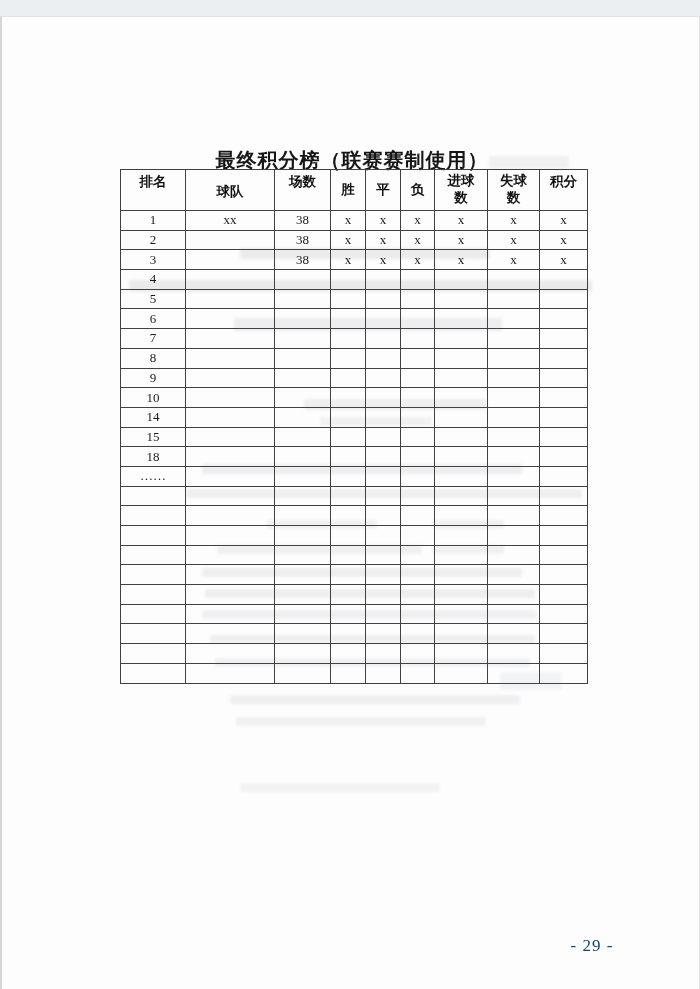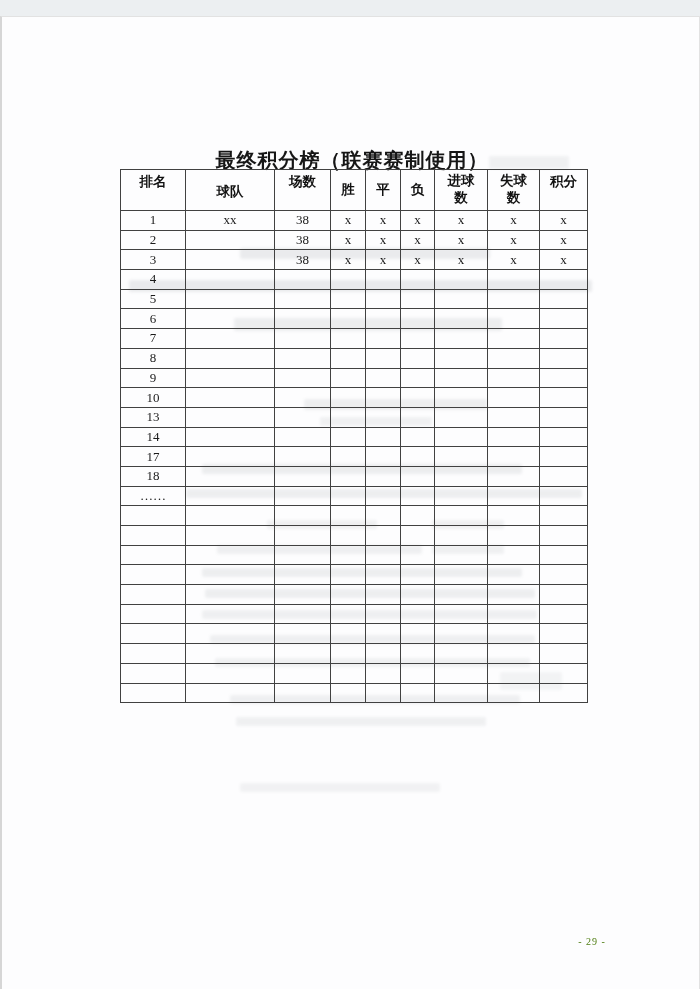--- a/index.html
+++ b/index.html
@@ -65,23 +65,23 @@
     color:#1a1a1a;
     vertical-align:middle;
   }
   .col-rank{width:65px;} .col-team{width:89px;} .col-played{width:56px;}
   .col-win{width:35px;} .col-draw{width:35px;} .col-loss{width:34px;}
   .col-gf{width:53px;} .col-ga{width:52px;} .col-pts{width:48px;}
   .page-number{
     position:absolute;
     left:560px; top:919px; width:60px;
     font-family:"Liberation Serif", serif;
-    font-size:10px;
+    font-size:17px;
     letter-spacing:1px;
-    color:#4d7c0f;
+    color:#0c4a6e;
     text-align:center;
     white-space:nowrap;
   }
   
   .ghost{
     position:absolute;
     z-index:1;
     background:#7e858c;
     border-radius:2px;
     filter:blur(1.6px);
@@ -270,43 +270,32 @@
             <td class="c1"></td>
             <td class="c2"></td>
             <td class="c3"></td>
             <td class="c4"></td>
             <td class="c5"></td>
             <td class="c6"></td>
             <td class="c7"></td>
             <td class="c8"></td>
           </tr>
           <tr>
-            <td class="c0">13</td>
-            <td class="c1"></td>
-            <td class="c2"></td>
-            <td class="c3"></td>
-            <td class="c4"></td>
-            <td class="c5"></td>
-            <td class="c6"></td>
-            <td class="c7"></td>
-            <td class="c8"></td>
-          </tr>
-          <tr>
             <td class="c0">14</td>
             <td class="c1"></td>
             <td class="c2"></td>
             <td class="c3"></td>
             <td class="c4"></td>
             <td class="c5"></td>
             <td class="c6"></td>
             <td class="c7"></td>
             <td class="c8"></td>
           </tr>
           <tr>
-            <td class="c0">17</td>
+            <td class="c0">15</td>
             <td class="c1"></td>
             <td class="c2"></td>
             <td class="c3"></td>
             <td class="c4"></td>
             <td class="c5"></td>
             <td class="c6"></td>
             <td class="c7"></td>
             <td class="c8"></td>
           </tr>
           <tr>

